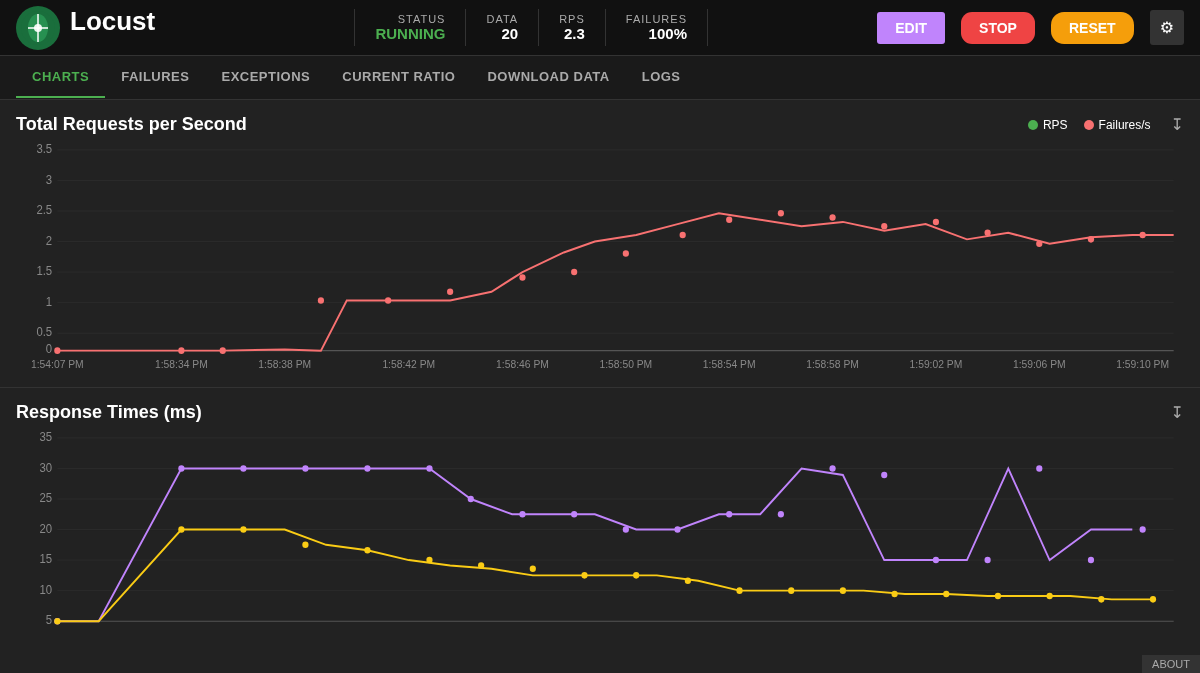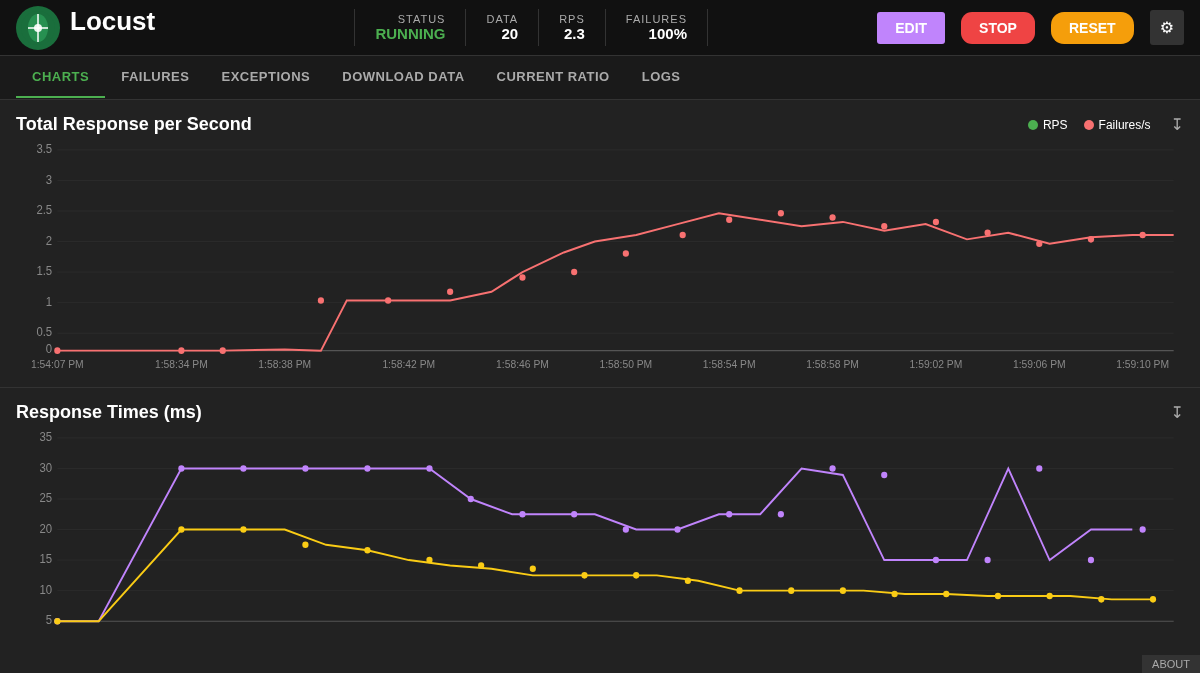--- a/index.html
+++ b/index.html
@@ -235,30 +235,30 @@
     <button class="btn-stop">STOP</button>
     <button class="btn-reset">RESET</button>
     <button class="btn-settings">⚙</button>
   </div>
 </div>
 
 <nav class="nav">
   <a class="nav-item active">CHARTS</a>
   <a class="nav-item">FAILURES</a>
   <a class="nav-item">EXCEPTIONS</a>
+  <a class="nav-item">CURRENT RATIO</a>
   <a class="nav-item">DOWNLOAD DATA</a>
-  <a class="nav-item">CURRENT RATIO</a>
   <a class="nav-item">LOGS</a>
 </nav>
 
 <div class="charts-area">
 
   <div class="chart-container">
     <div class="chart-header">
-      <span class="chart-title">Total Response per Second</span>
+      <span class="chart-title">Total Requests per Second</span>
       <div style="display:flex; align-items:center; gap:20px;">
         <div class="chart-legend">
           <div class="legend-item">
             <div class="legend-dot" style="background:#4caf50;"></div>
             <span>RPS</span>
           </div>
           <div class="legend-item">
             <div class="legend-dot" style="background:#f87171;"></div>
             <span>Failures/s</span>
           </div>

